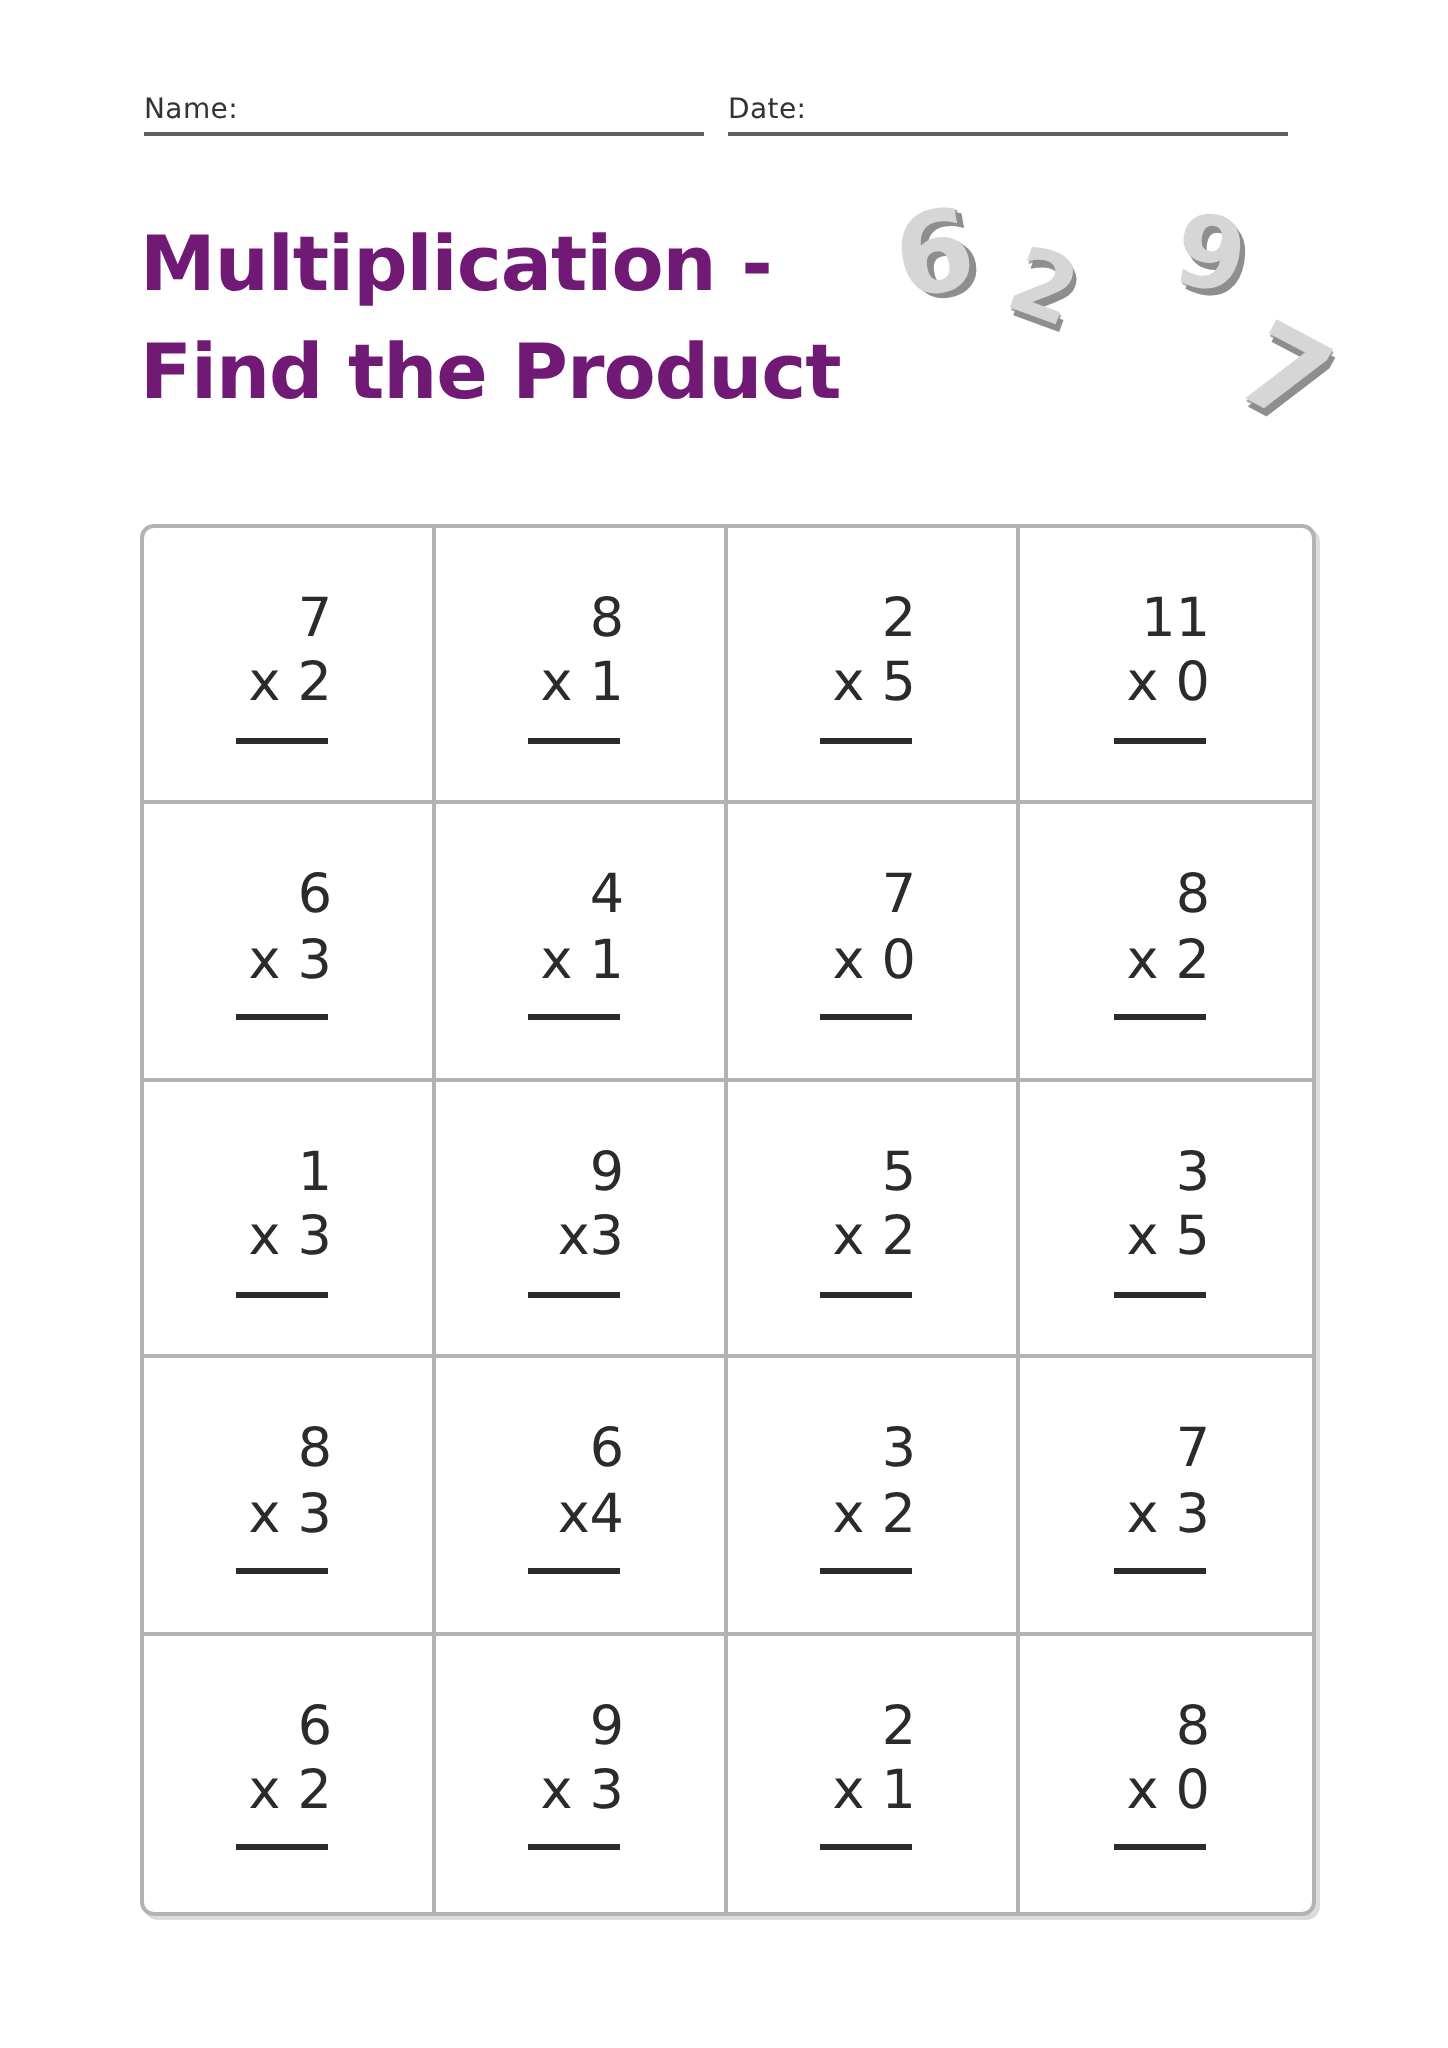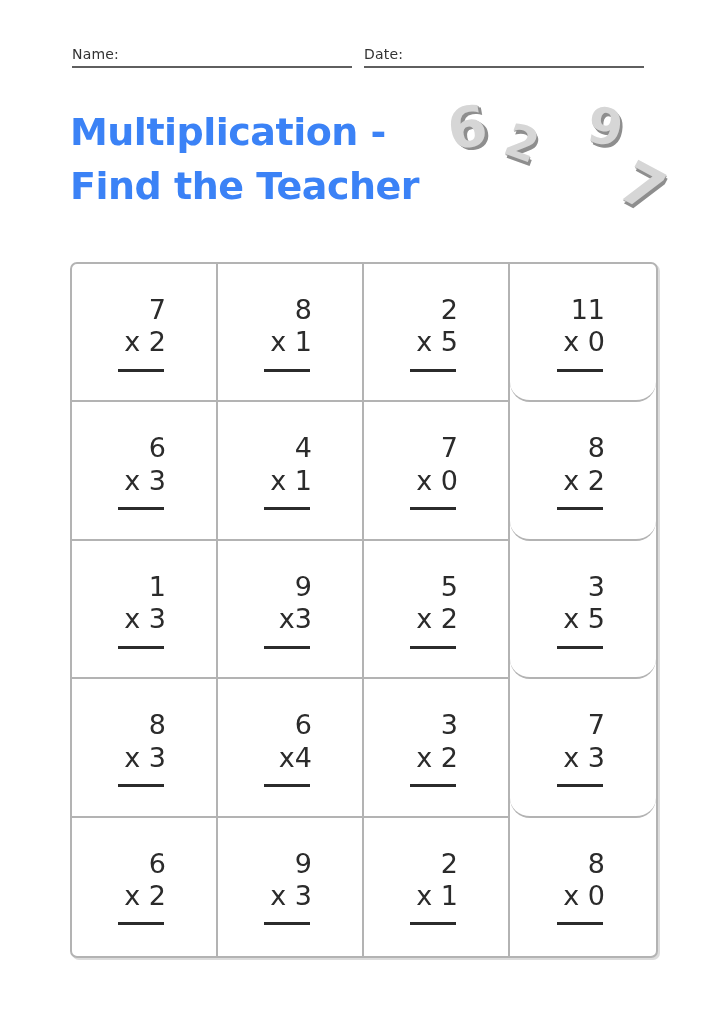--- a/index.html
+++ b/index.html
@@ -38,21 +38,21 @@
     letter-spacing: 0.2px;
   }
 
   
   .title {
     position: absolute;
     left: 70px;
     top: 106px;
     font-size: 38px;
     font-weight: bold;
-    color: #3b82f6;
+    color: #701a75;
     letter-spacing: -0.5px;
     line-height: 1.42;
   }
 
   
   .deco-digit {
     position: absolute;
     font-weight: bold;
     color: #d6d6d6;
     text-shadow: 3px 3px 0 #8e8e8e, 1px 1px 0 #a5a5a5;
@@ -81,21 +81,21 @@
     background: #ffffff;
     overflow: hidden;
   }
   .cell {
     border-right: 2px solid #b3b3b3;
     border-bottom: 2px solid #b3b3b3;
     box-sizing: border-box;
     display: flex;
     justify-content: center;
   }
-  .cell:nth-child(4n) { border-right: none; border-radius: 20px; }
+  .cell:nth-child(4n) { border-right: none; }
   .cell:nth-child(n+17) { border-bottom: none; }
 
   .problem {
     margin-top: 30px;
     display: flex;
     flex-direction: column;
     align-items: center;
   }
   .num-block {
     width: 52px;
@@ -122,21 +122,21 @@
   <div class="field">
     <span class="field-label">Name:</span>
   </div>
   <div class="field">
     <span class="field-label">Date:</span>
   </div>
 </div>
 
 <div class="title">
   <div>Multiplication -</div>
-  <div>Find the Teacher</div>
+  <div>Find the Product</div>
 </div>
 
 <span class="deco-digit deco-6">6</span>
 <span class="deco-digit deco-2">2</span>
 <span class="deco-digit deco-9">9</span>
 <span class="deco-digit deco-7">7</span>
 
 <div class="grid">
 
   <div class="cell">

